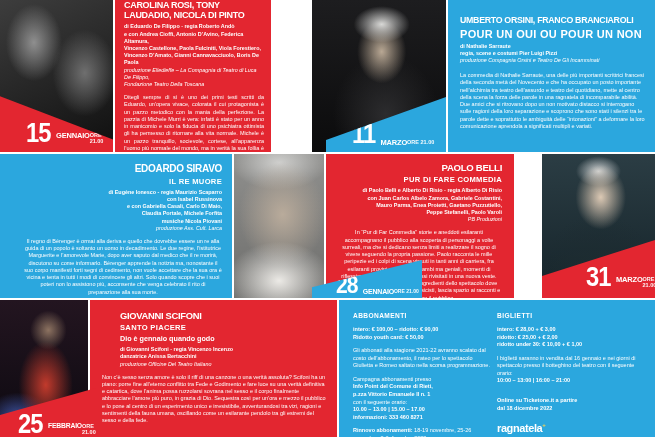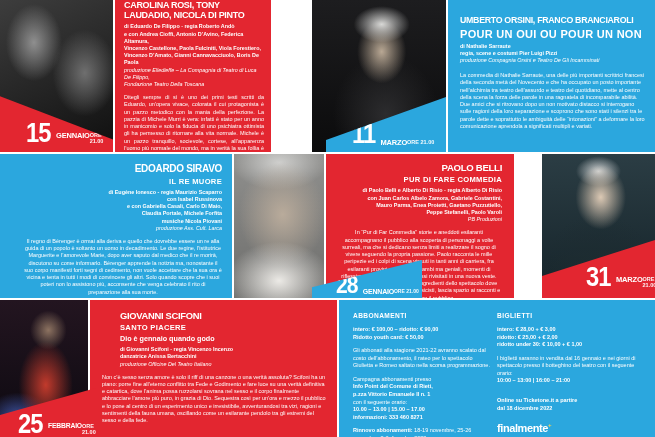--- a/index.html
+++ b/index.html
@@ -158,21 +158,21 @@
 
     <div class="tk-col" style="left:158px;width:146px;">
       <div class="tk-h">BIGLIETTI</div>
       <div class="tk-line tk-b">intero: € 28,00 + € 3,00</div>
       <div class="tk-line tk-b">ridotto: € 25,00 + € 2,00</div>
       <div class="tk-line tk-b">ridotto under 30: € 10,00 + € 1,00</div>
       <div class="tk-line tk-gap">I biglietti saranno in vendita dal 16 gennaio e nei giorni di spettacolo presso il botteghino del teatro con il seguente orario:</div>
       <div class="tk-line tk-b">10:00 – 13:00 | 16:00 – 21:00</div>
       <div class="tk-line tk-b" style="margin-top:12px;">Online su Ticketone.it a partire</div>
       <div class="tk-line tk-b">dal 18 dicembre 2022</div>
-      <div class="ticketone"><span>finalmente</span><sup>+</sup></div>
+      <div class="ticketone"><span>ragnatela</span><sup>+</sup></div>
 
     </div>
   </div>
 
   <div class="badge red" style="left:0;top:95px;width:113px;height:57px;padding:0 0 7px 26px;
        clip-path:polygon(0 2%, 100% 78%, 100% 100%, 0 100%);">
     <span class="day">15</span>
     <span class="mt">
       <span class="month">GENNAIO</span>
       <span class="time">ORE 21.00</span>

